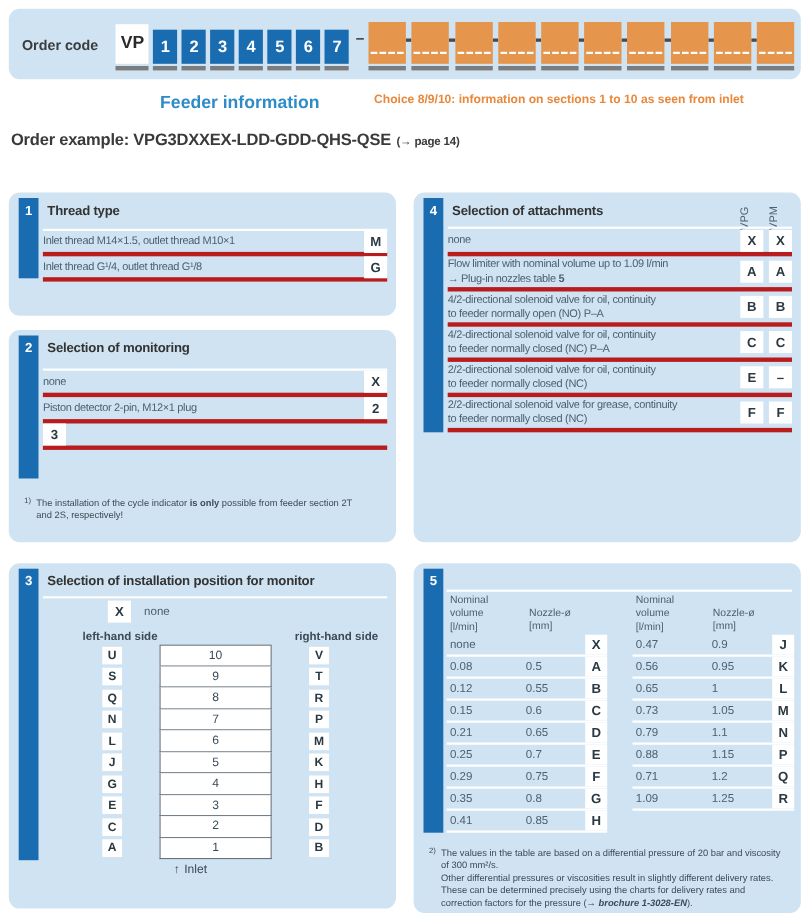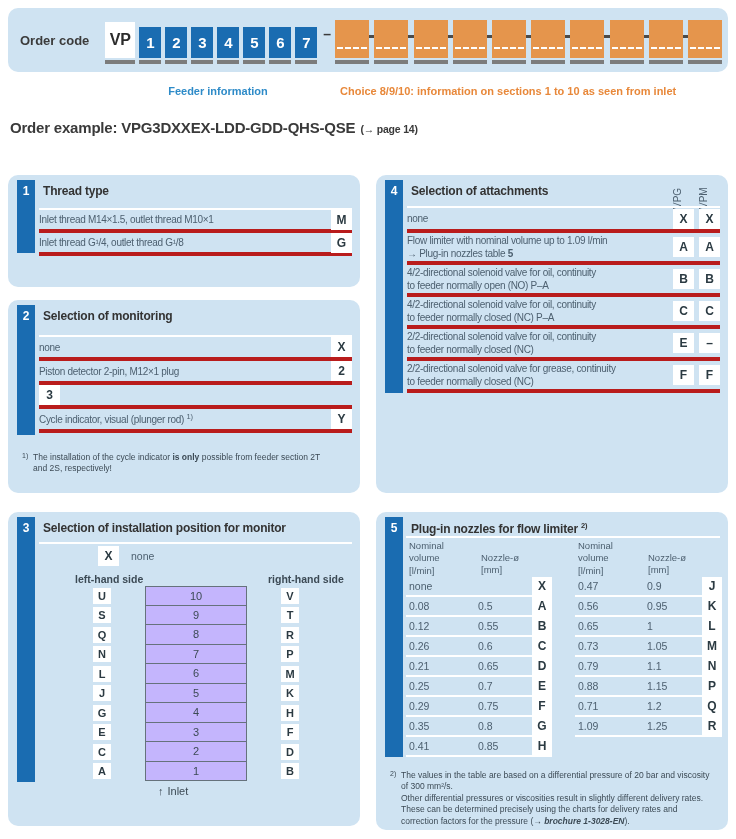--- a/index.html
+++ b/index.html
@@ -19,21 +19,21 @@
   .vp .face { width:30px; height:36px; background:#fff; color:#2b2b2b; font-size:16px; }
   .bluebox { margin-left:4px; }
   .bluebox .face { width:22px; height:31px; background:#1a6cb1; color:#fff; font-size:15px; }
   .dash-sep { font-weight:bold; color:#3b3b3b; margin:0 4px 22px 6px; font-size:14px; }
   .obox .face { width:34px; height:38px; background:#e5954c; position:relative; }
   .obox .face::after { content:""; position:absolute; left:2px; right:2px; bottom:9px;
                        border-top:2px dashed #fff; }
   .osep { width:6px; height:3px; background:#4a4a4a; align-self:flex-end; margin-bottom:26px; }
 
   .caption-feeder { position:absolute; left:140px; top:85px; width:156px; text-align:center;
-                    color:#2e8bc8; font-weight:bold; font-size:11px; }
+                    color:#2e8bc8; font-weight:bold; font-size:16px; }
   .caption-choice { position:absolute; left:340px; top:85px; color:#e8883a;
                     font-weight:bold; font-size:11px; white-space:nowrap; }
 
   .order-example { position:absolute; left:10px; top:119px; font-size:15px; font-weight:bold;
                    color:#3a3a3a; letter-spacing:-0.2px; white-space:nowrap; }
   .order-example .pref { font-size:10.5px; margin-left:5px; }
 
   
   .panel { position:absolute; background:#cfe3f2; border-radius:10px; }
   .p1 { left:8px;   top:175px; width:352px; height:112px; }
@@ -79,21 +79,21 @@
   
   .s3-sep { position:absolute; left:31px; right:8px; top:30px; height:2px; background:#fff; }
   .s3-none { position:absolute; left:90px; top:34px; display:flex; align-items:center; }
   .s3-none .nlbl { margin-left:12px; font-size:10.5px; color:#4d6070; }
   .s3-hand { position:absolute; top:61px; font-size:10.5px; font-weight:bold; color:#3c4a55; }
   .s3-hand.lh { left:67px; } .s3-hand.rh { left:260px; }
   .s3-grid { position:absolute; top:74px; left:0; width:352px; }
   .s3-row { display:flex; height:19.5px; padding-left:85px; align-items:center; }
   .s3-letter { width:18px; height:16px; background:#fff; display:flex; align-items:center;
                justify-content:center; font-weight:bold; font-size:11px; color:#2b3a42; flex:none; }
-  .s3-cell { width:102px; margin-left:34px; align-self:stretch; background:#c4b5fd;
+  .s3-cell { width:102px; margin-left:34px; align-self:stretch; background:#ffffff;
              border:1px solid #66727c; border-top:none; display:flex; align-items:center;
              justify-content:center; font-size:11px; color:#3c4a55; flex:none; }
   .s3-row:first-child .s3-cell { border-top:1px solid #66727c; }
   .s3-letter.right { margin-left:34px; }
   .s3-inlet { position:absolute; top:273px; left:150px; width:80px; 
               font-size:11px; color:#3c4a55; }
   .s3-inlet .arr { font-weight:bold; margin-right:4px; }
 
   
   .s5-sep { position:absolute; left:30px; right:8px; top:24px; height:2px; background:#fff; }
@@ -237,24 +237,20 @@
         <div class="lbl">none</div>
         <div class="codecell">X</div>
       </div>
       <div class="row">
         <div class="lbl">Piston detector 2-pin, M12×1 plug</div>
         <div class="codecell">2</div>
       </div>
       <div class="row">
         <div class="codecell">3</div>
       </div>
-      <div class="row">
-        <div class="lbl"><span>Cycle indicator, visual (plunger rod)</span> <sup class="mk">1)</sup></div>
-        <div class="codecell">Y</div>
-      </div>
     </div>
     <div class="fn">
       <span class="marker">1)</span><span>The installation of the cycle indicator </span><b>is only</b><span> possible from feeder section 2T and 2S, respectively!</span>
     </div>
   </div>
 
   <div class="panel p3">
     <div class="pbar" style="height:265px;">
       <div class="pnum">3</div>
     </div>
@@ -373,21 +369,20 @@
             <div class="codecell">F</div>
           </div>
       </div>
     </div>
   </div>
 
   <div class="panel p5">
     <div class="pbar" style="height:240px;">
       <div class="pnum">5</div>
     </div>
-    <div class="ptitle"><span>Plug-in nozzles for flow limiter</span> <sup class="mk">2)</sup></div>
     <div class="s5-sep"></div>
     <div class="s5-h vol1">Nominal
 volume
 [l/min]</div>
     <div class="s5-h noz1">Nozzle-ø
 [mm]</div>
     <div class="s5-h vol2">Nominal
 volume
 [l/min]</div>
     <div class="s5-h noz2">Nozzle-ø
@@ -403,21 +398,21 @@
           <div class="s5-vol">0.08</div>
           <div class="s5-noz">0.5</div>
           <div class="codecell">A</div>
         </div>
       <div class="s5-row">
           <div class="s5-vol">0.12</div>
           <div class="s5-noz">0.55</div>
           <div class="codecell">B</div>
         </div>
       <div class="s5-row">
-          <div class="s5-vol">0.26</div>
+          <div class="s5-vol">0.15</div>
           <div class="s5-noz">0.6</div>
           <div class="codecell">C</div>
         </div>
       <div class="s5-row">
           <div class="s5-vol">0.21</div>
           <div class="s5-noz">0.65</div>
           <div class="codecell">D</div>
         </div>
       <div class="s5-row">
           <div class="s5-vol">0.25</div>

